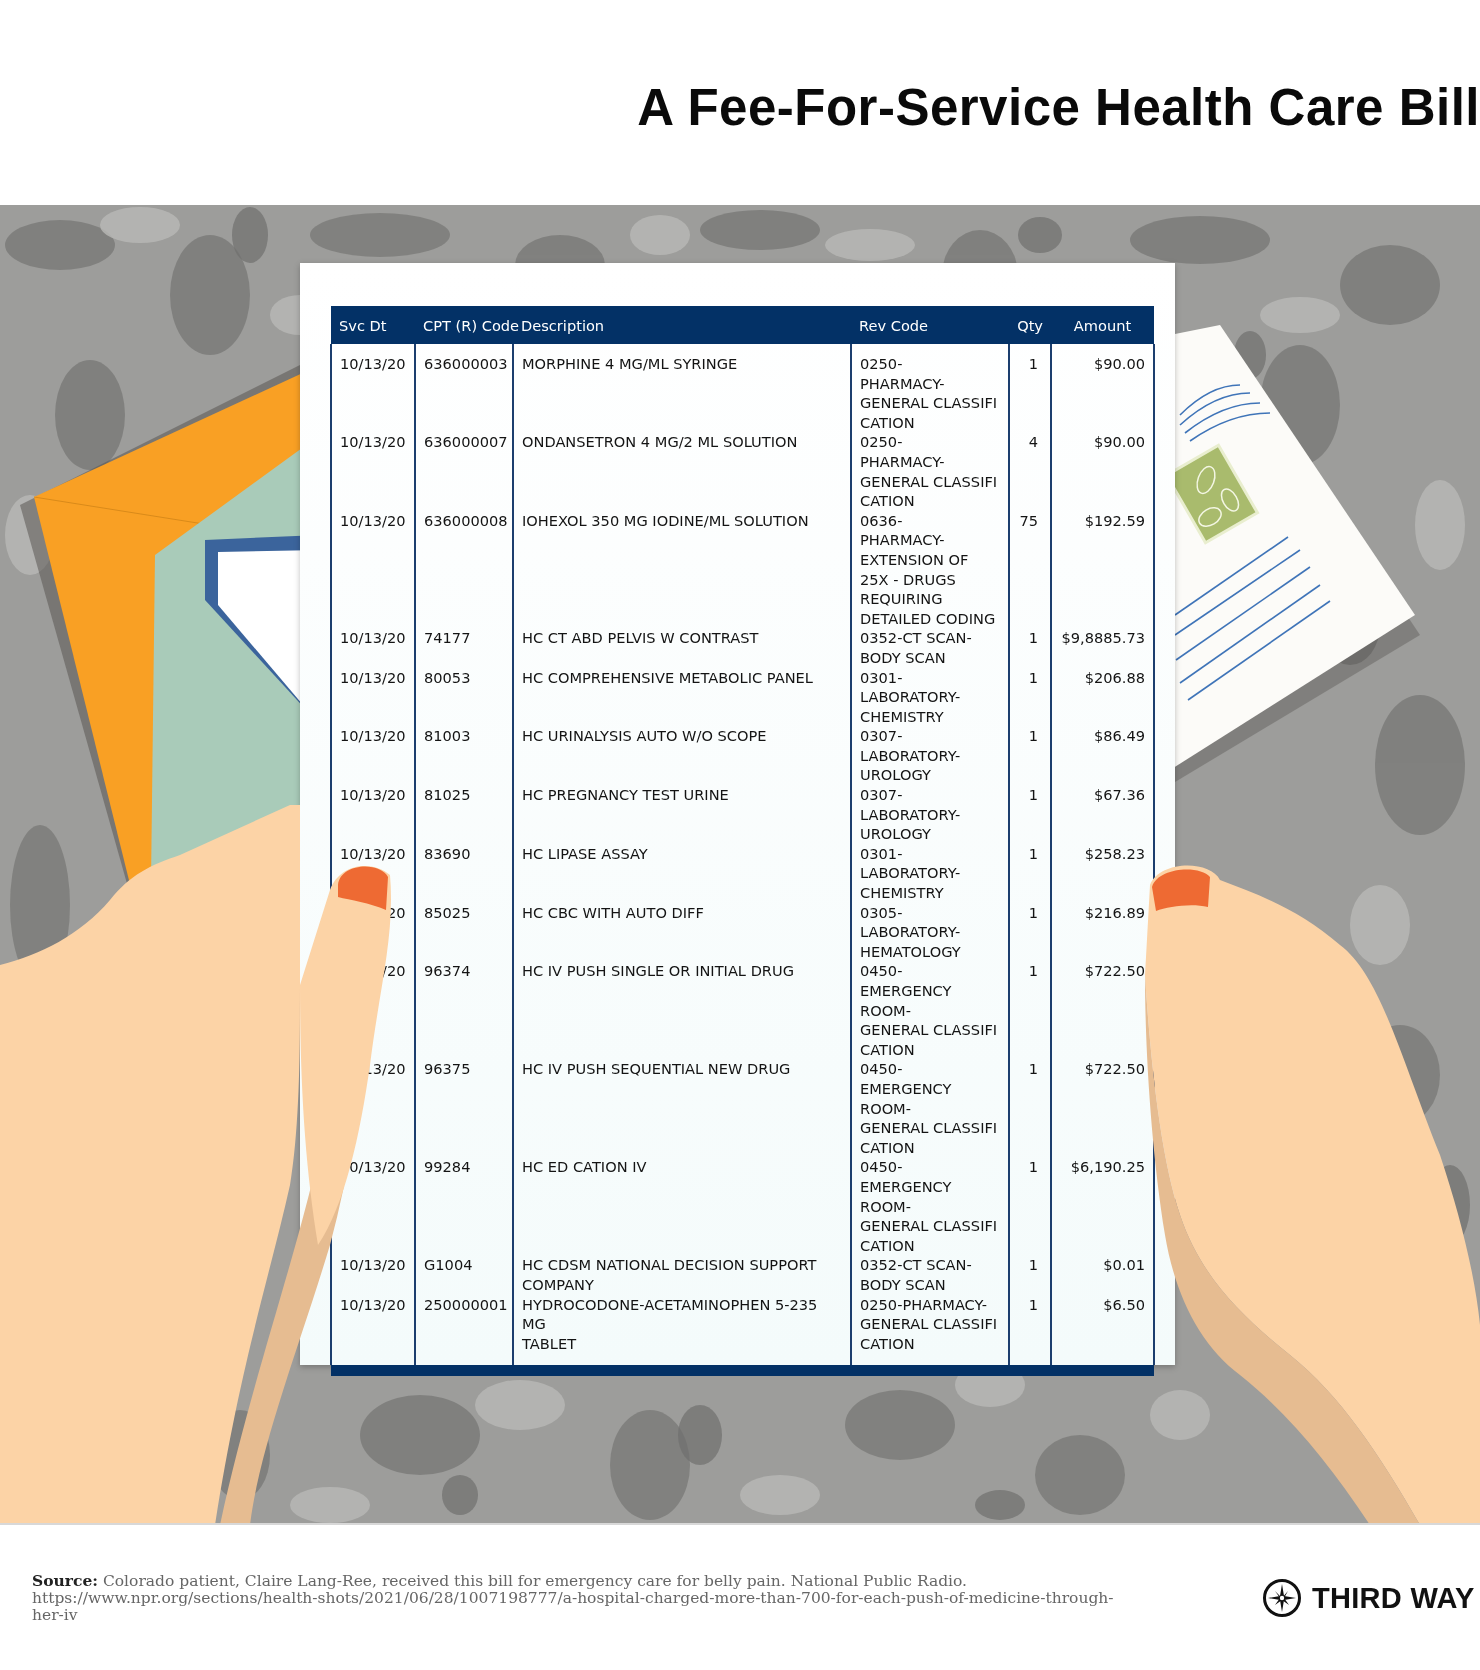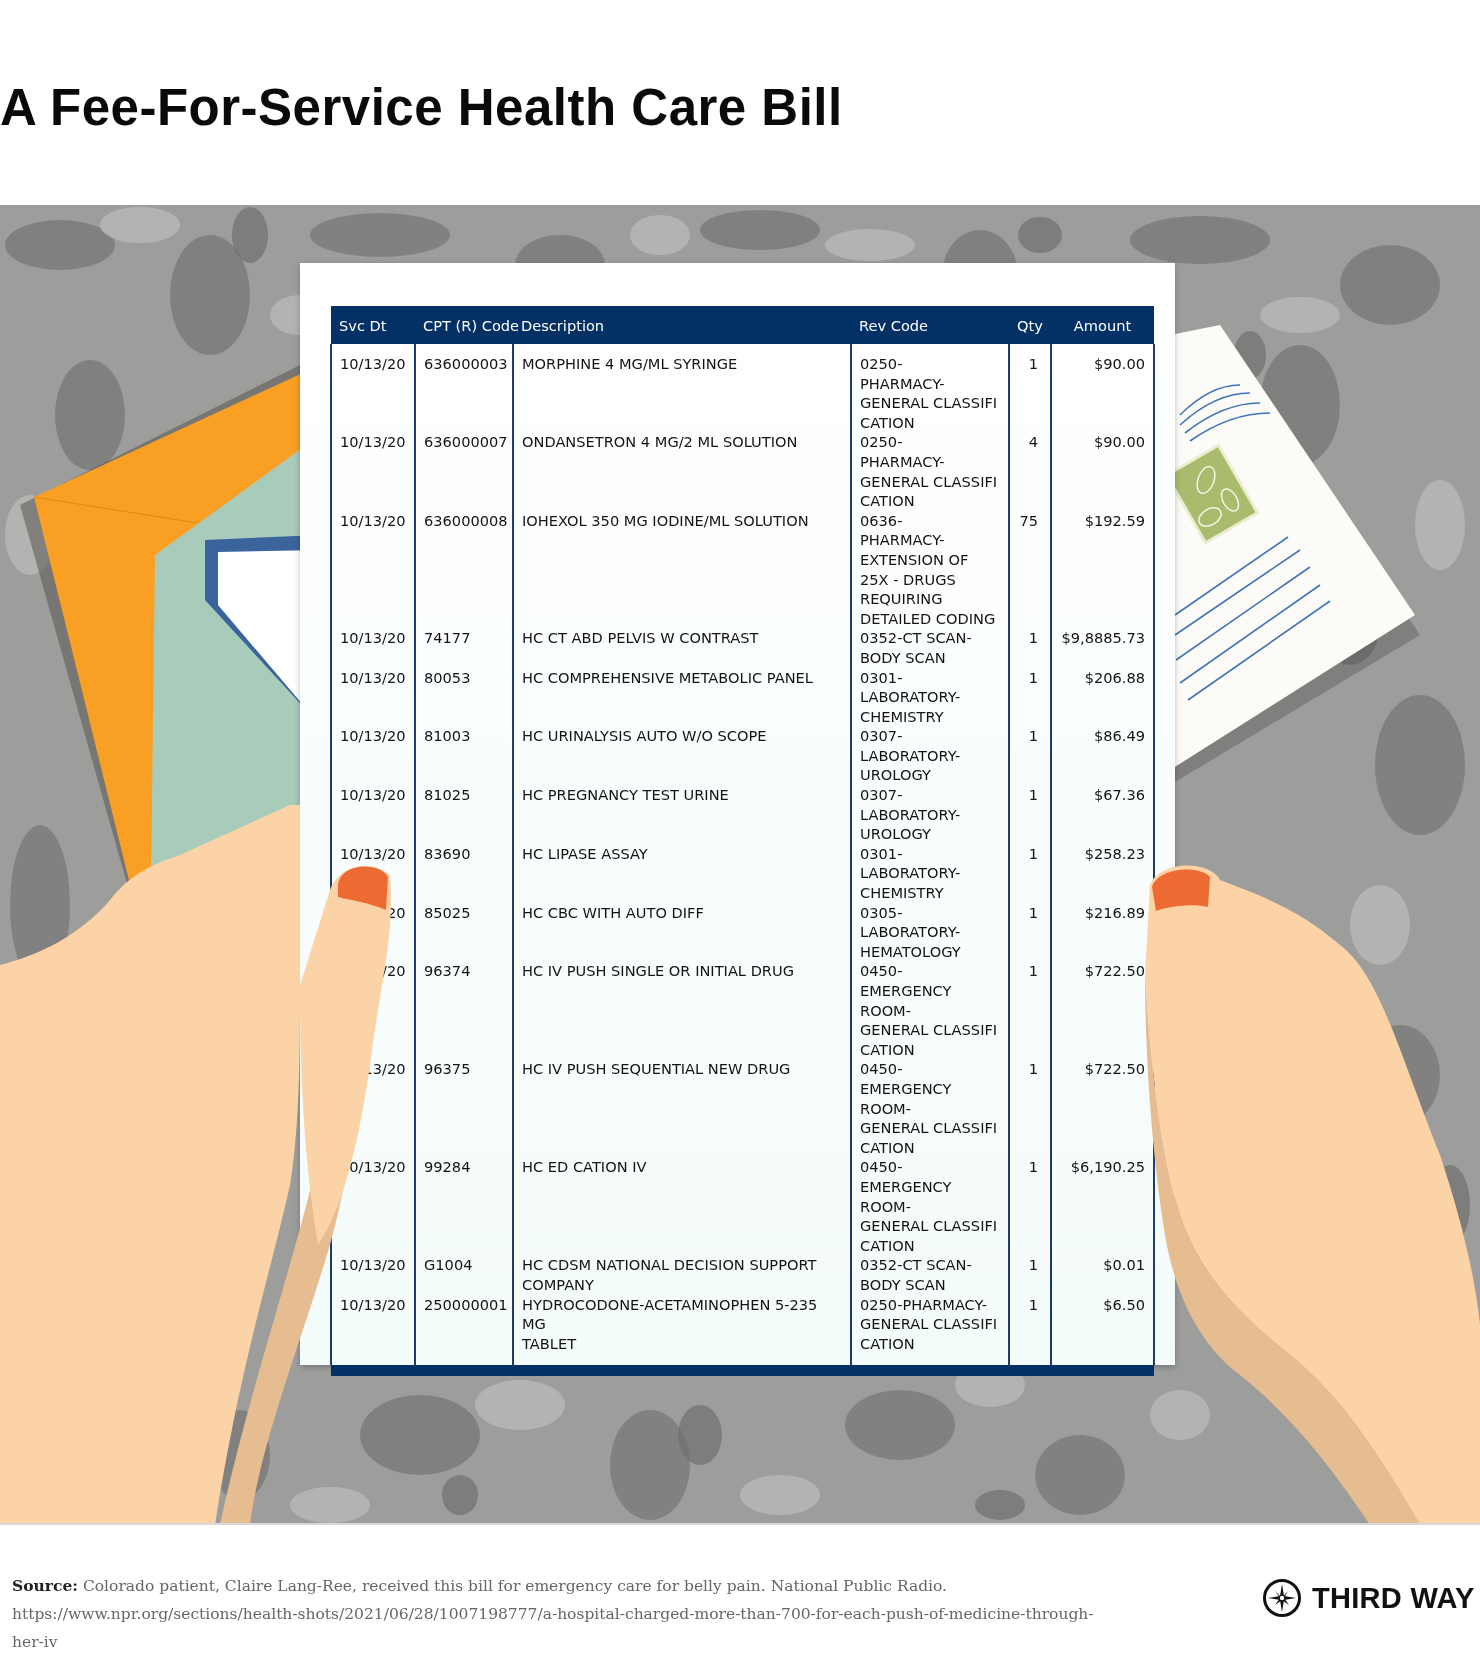--- a/index.html
+++ b/index.html
@@ -1,20 +1,20 @@
 <!DOCTYPE html>
 <html><head>
 <meta charset="utf-8">
 <style>
   * { box-sizing: border-box; margin: 0; padding: 0; }
   html, body { width: 1480px; height: 1670px; background: #ffffff; overflow: hidden; }
   body { position: relative; font-family: "DejaVu Sans", sans-serif; color: #111; }
 
   .title {
-    position: absolute; left: 0; top: 78px; width: 1480px; text-align: left;
+    position: absolute; left: 0; top: 78px; width: 1480px; text-align: right;
     font-family: "Liberation Sans", sans-serif; font-weight: 700; font-size: 51px;
     letter-spacing: 0.5px; color: #0a0a0a;
   }
 
   .scene {
     position: absolute; left: 0; top: 205px; width: 1480px; height: 1320px;
     background-color: #fef9c3; overflow: hidden;
     border-bottom: 2px solid #d8d8d8;
   }
   .scene svg.camo { position: absolute; left: 0; top: 0; }
@@ -27,36 +27,36 @@
 
   table.bill {
     position: absolute; left: 30px; top: 43px; width: 823px;
     border-collapse: collapse; table-layout: fixed;
     font-family: "DejaVu Sans", sans-serif; font-size: 14.6px; color: #141414;
   }
   table.bill thead th {
     background: #033166; color: #ffffff; font-weight: normal; font-size: 14.6px;
     height: 38px; text-align: left; padding: 0 8px; white-space: nowrap;
   }
-  table.bill thead th.qty { text-align: left; }
+  table.bill thead th.qty { text-align: right; }
   table.bill thead th.amt { text-align: center; }
   table.bill tbody td {
     vertical-align: top; padding: 0 8px; line-height: 19.6px;
     border-left: 2px solid #1c3e6e; border-right: 2px solid #1c3e6e;
     white-space: pre-line;
   }
   table.bill tbody tr:first-child td { padding-top: 10px; }
   table.bill tbody td.qty { text-align: right; padding-right: 12px; }
   table.bill tbody td.amt { text-align: right; padding-right: 8px; }
   table.bill tbody tr.last td { padding-bottom: 12px; }
   table.bill tfoot td { background: #033166; height: 11px; padding: 0; }
 
   .footer {
-    position: absolute; left: 12px; top: 1572px; width: 1100px;
-    font-family: "DejaVu Serif", serif; font-size: 15.5px; line-height: 28px; color: #666;
+    position: absolute; left: 32px; top: 1572px; width: 1100px;
+    font-family: "DejaVu Serif", serif; font-size: 15.5px; line-height: 17px; color: #666;
   }
   .footer .label { font-weight: 700; color: #222; }
 
   .logo {
     position: absolute; left: 1262px; top: 1578px; display: flex; align-items: center; gap: 10px;
   }
   .logo .mark { width: 40px; height: 40px; }
   .logo .word {
     font-family: "Liberation Sans", sans-serif; font-weight: 700; font-size: 29px; color: #111;
     letter-spacing: 0.3px;

